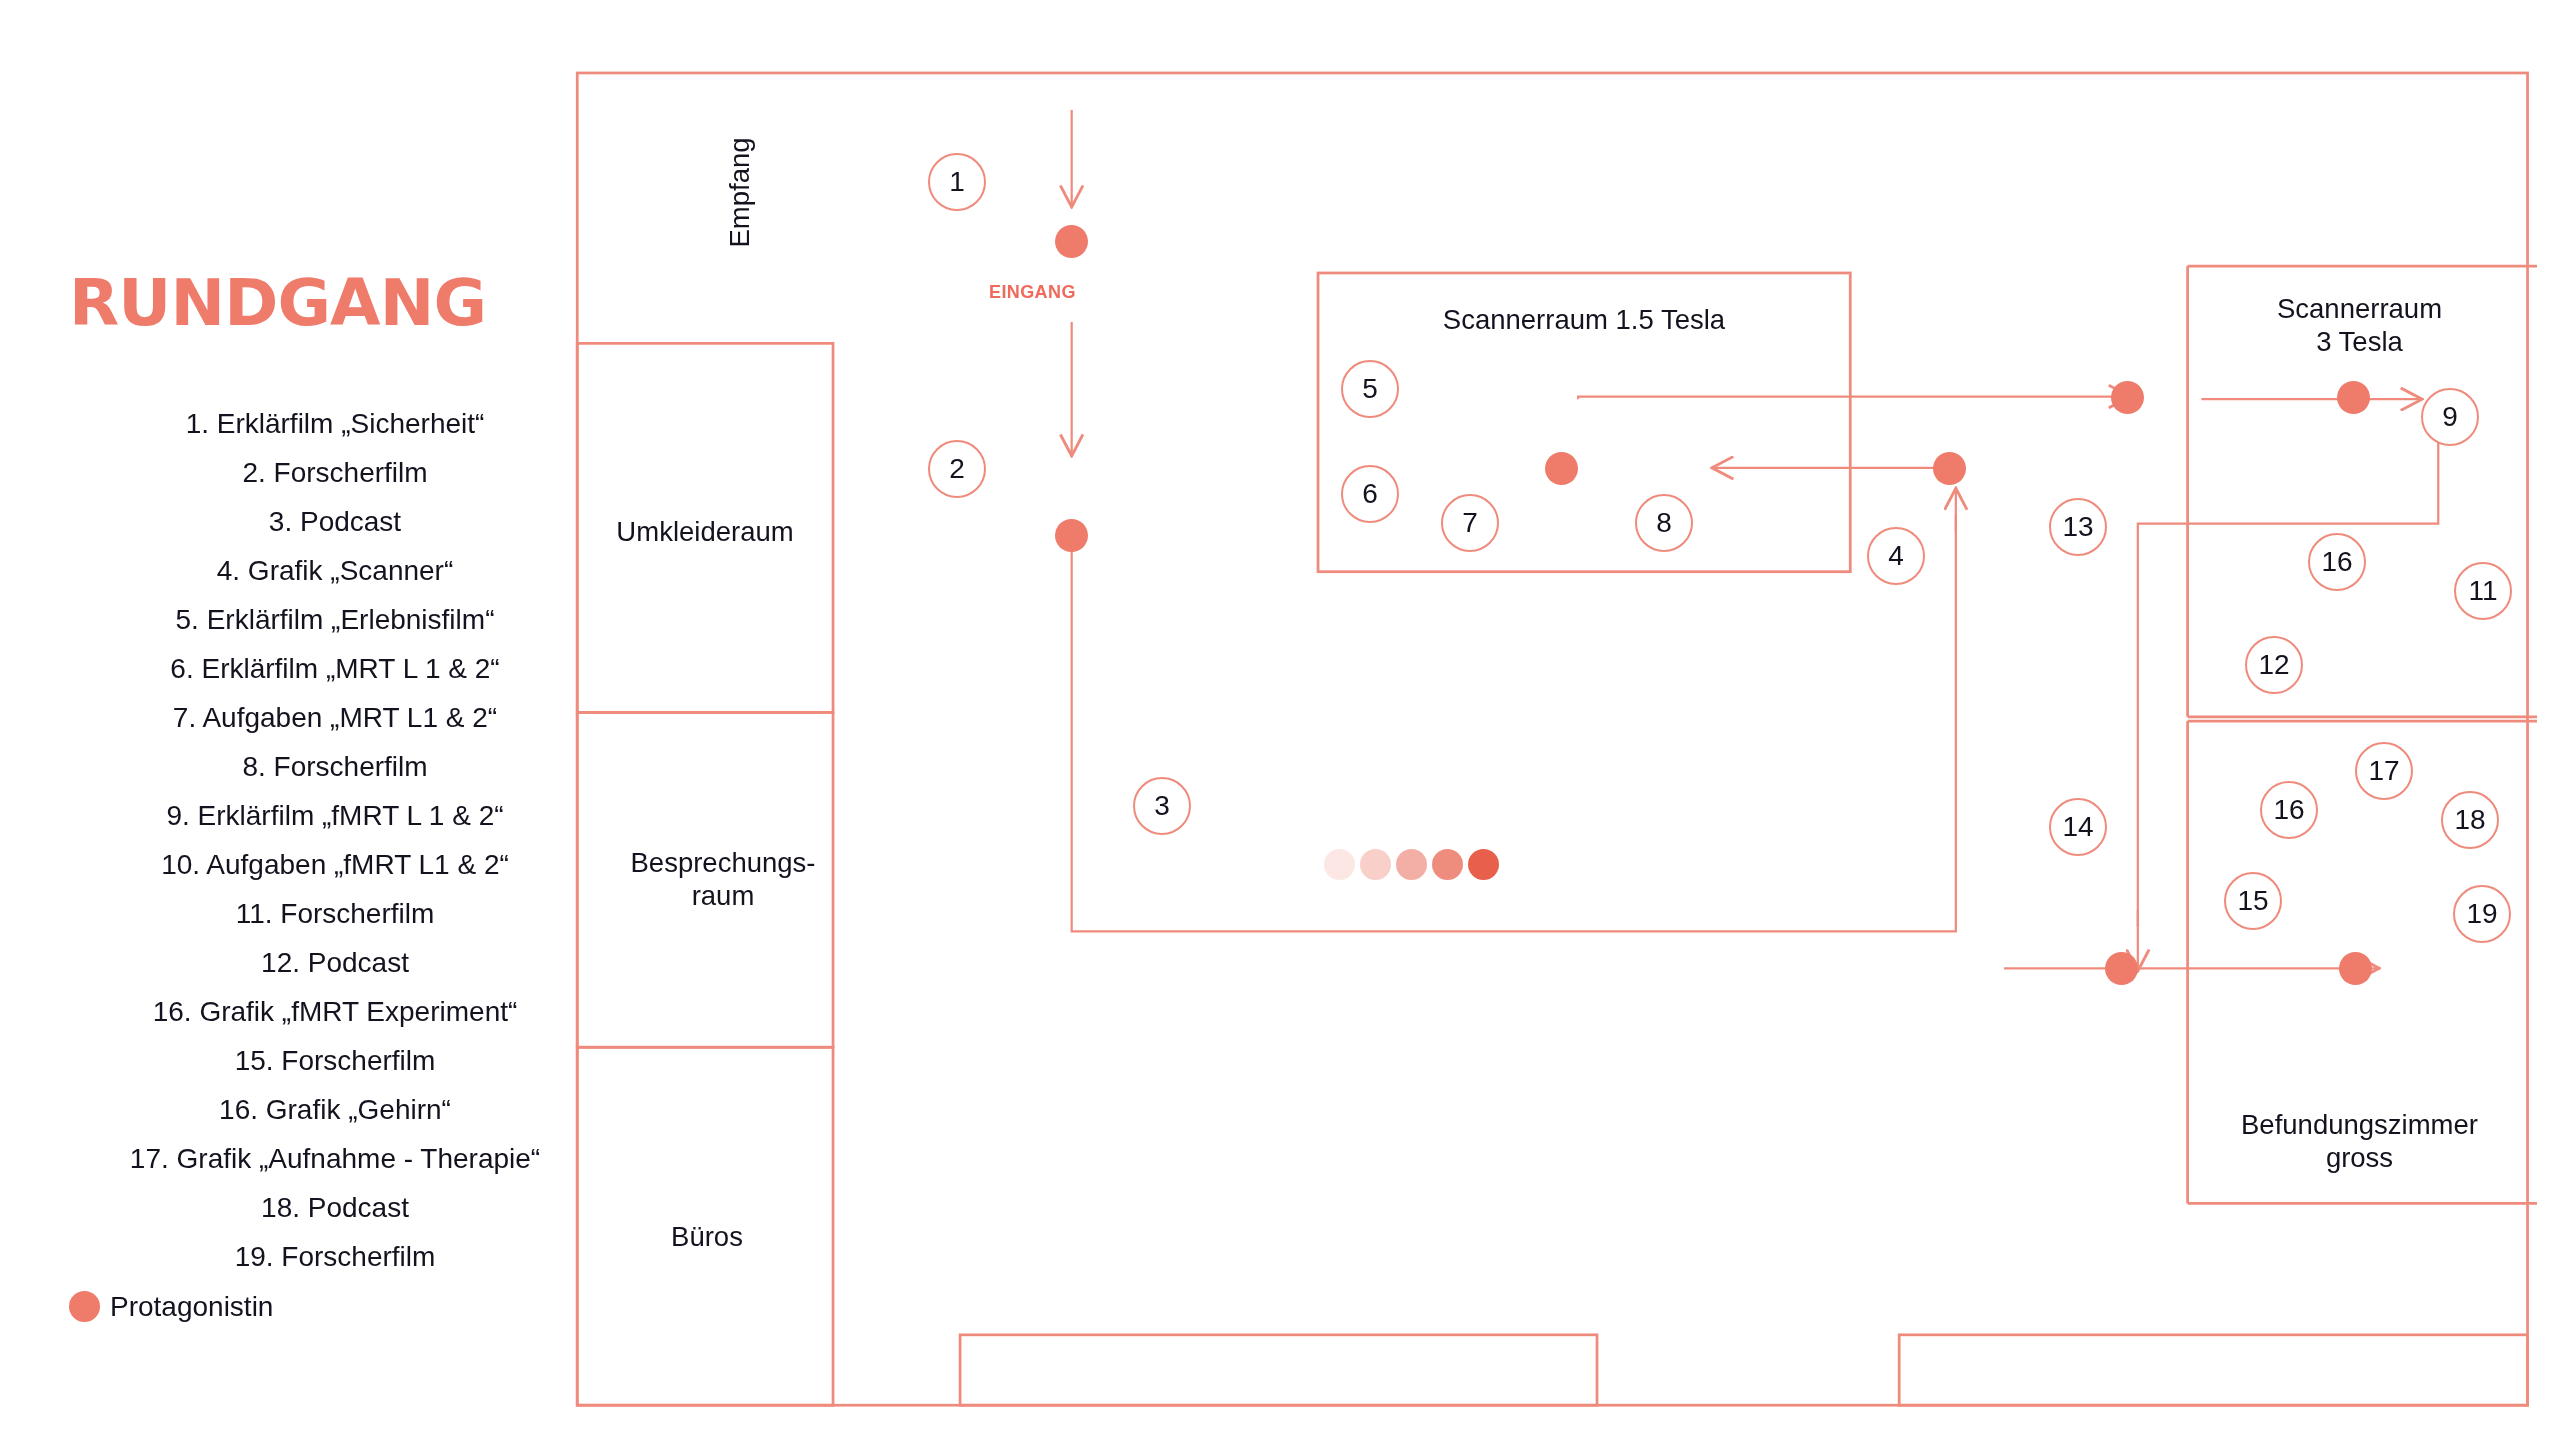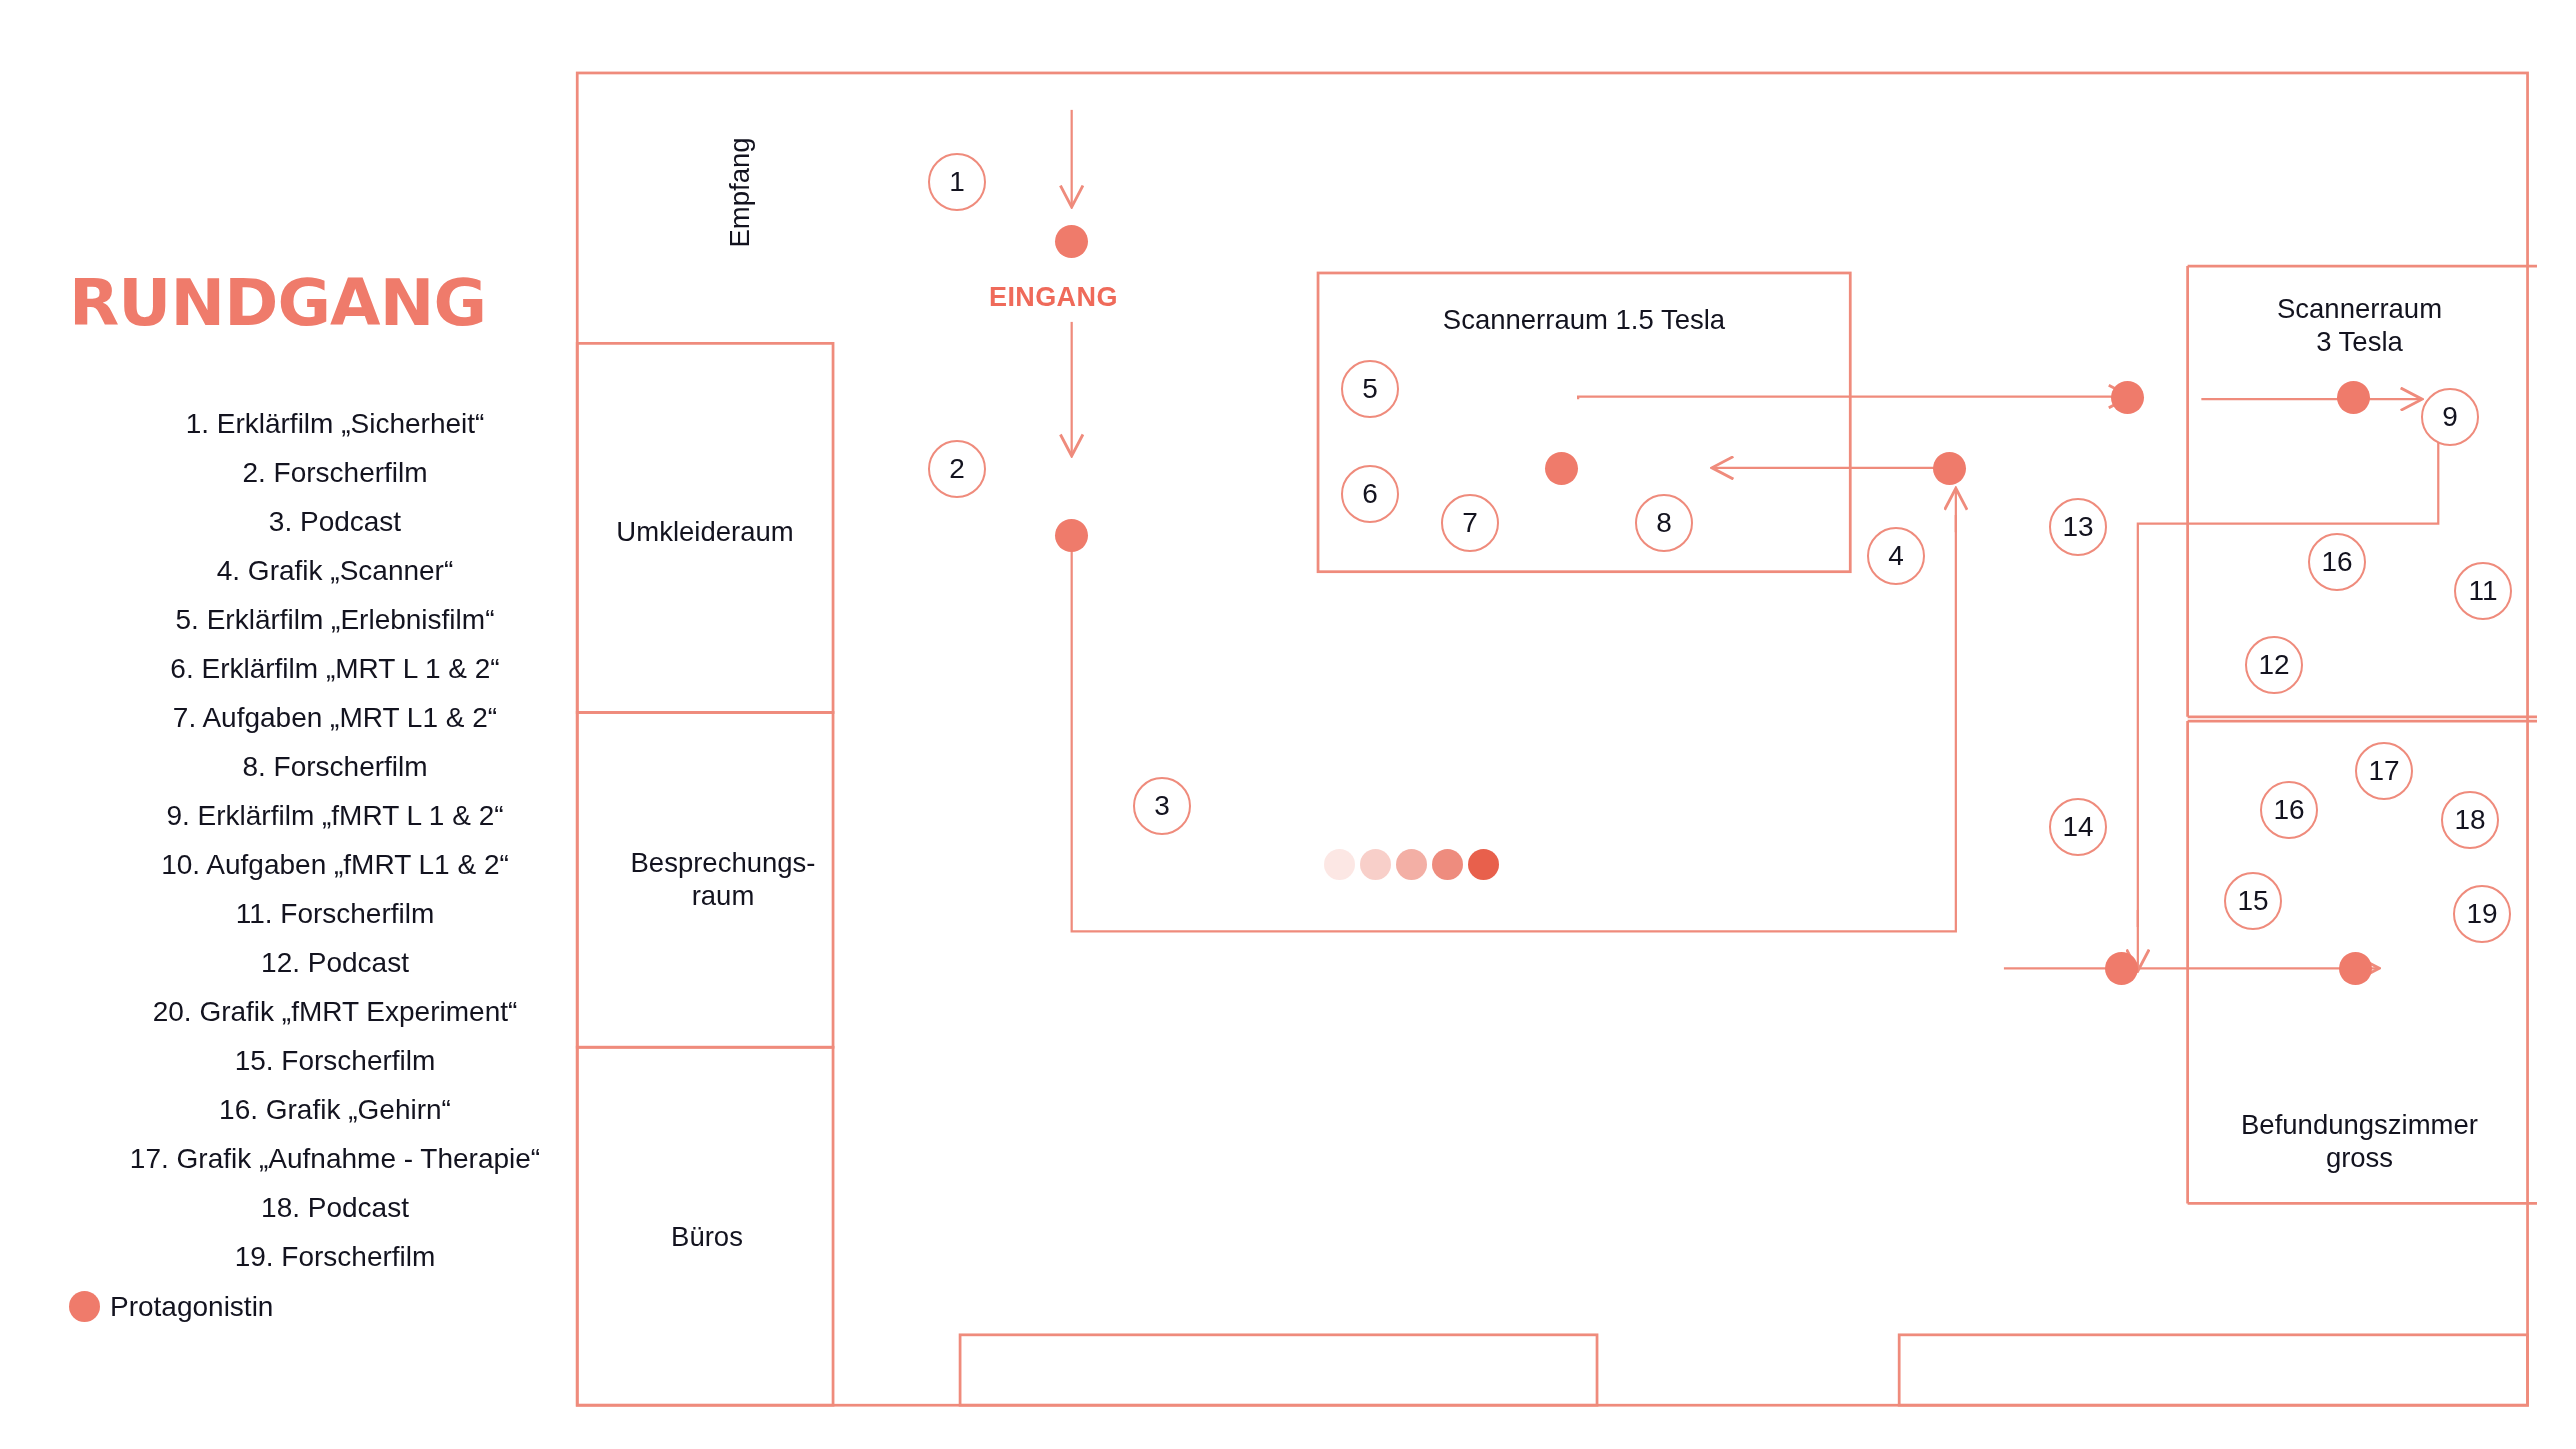--- a/index.html
+++ b/index.html
@@ -88,21 +88,21 @@
     pointer-events: none;
   }
   .room-label.vertical {
     transform: rotate(-90deg);
     transform-origin: center center;
   }
 
   .eingang-label {
     position: absolute;
     font-weight: 700;
-    font-size: 27px;
+    font-size: 18px;
     letter-spacing: 0.4px;
     color: #ef6a5a;
   }
 
   
   .marker {
     position: absolute;
     width: 58px;
     height: 58px;
     border-radius: 50%;
@@ -146,21 +146,21 @@
       <li class="legend-item">3. Podcast</li>
       <li class="legend-item">4. Grafik „Scanner“</li>
       <li class="legend-item">5. Erklärfilm „Erlebnisfilm“</li>
       <li class="legend-item">6. Erklärfilm „MRT L 1 &amp; 2“</li>
       <li class="legend-item">7. Aufgaben „MRT L1 &amp; 2“</li>
       <li class="legend-item">8. Forscherfilm</li>
       <li class="legend-item">9. Erklärfilm „fMRT L 1 &amp; 2“</li>
       <li class="legend-item">10. Aufgaben „fMRT L1 &amp; 2“</li>
       <li class="legend-item">11. Forscherfilm</li>
       <li class="legend-item">12. Podcast</li>
-      <li class="legend-item">20. Grafik „fMRT Experiment“</li>
+      <li class="legend-item">16. Grafik „fMRT Experiment“</li>
       <li class="legend-item">15. Forscherfilm</li>
       <li class="legend-item">16. Grafik „Gehirn“</li>
       <li class="legend-item">17. Grafik „Aufnahme - Therapie“</li>
       <li class="legend-item">18. Podcast</li>
       <li class="legend-item">19. Forscherfilm</li>
     </ul>
     <div class="legend-protagonist">
       <span class="legend-dot"></span>
       <span>Protagonistin</span>
     </div>

